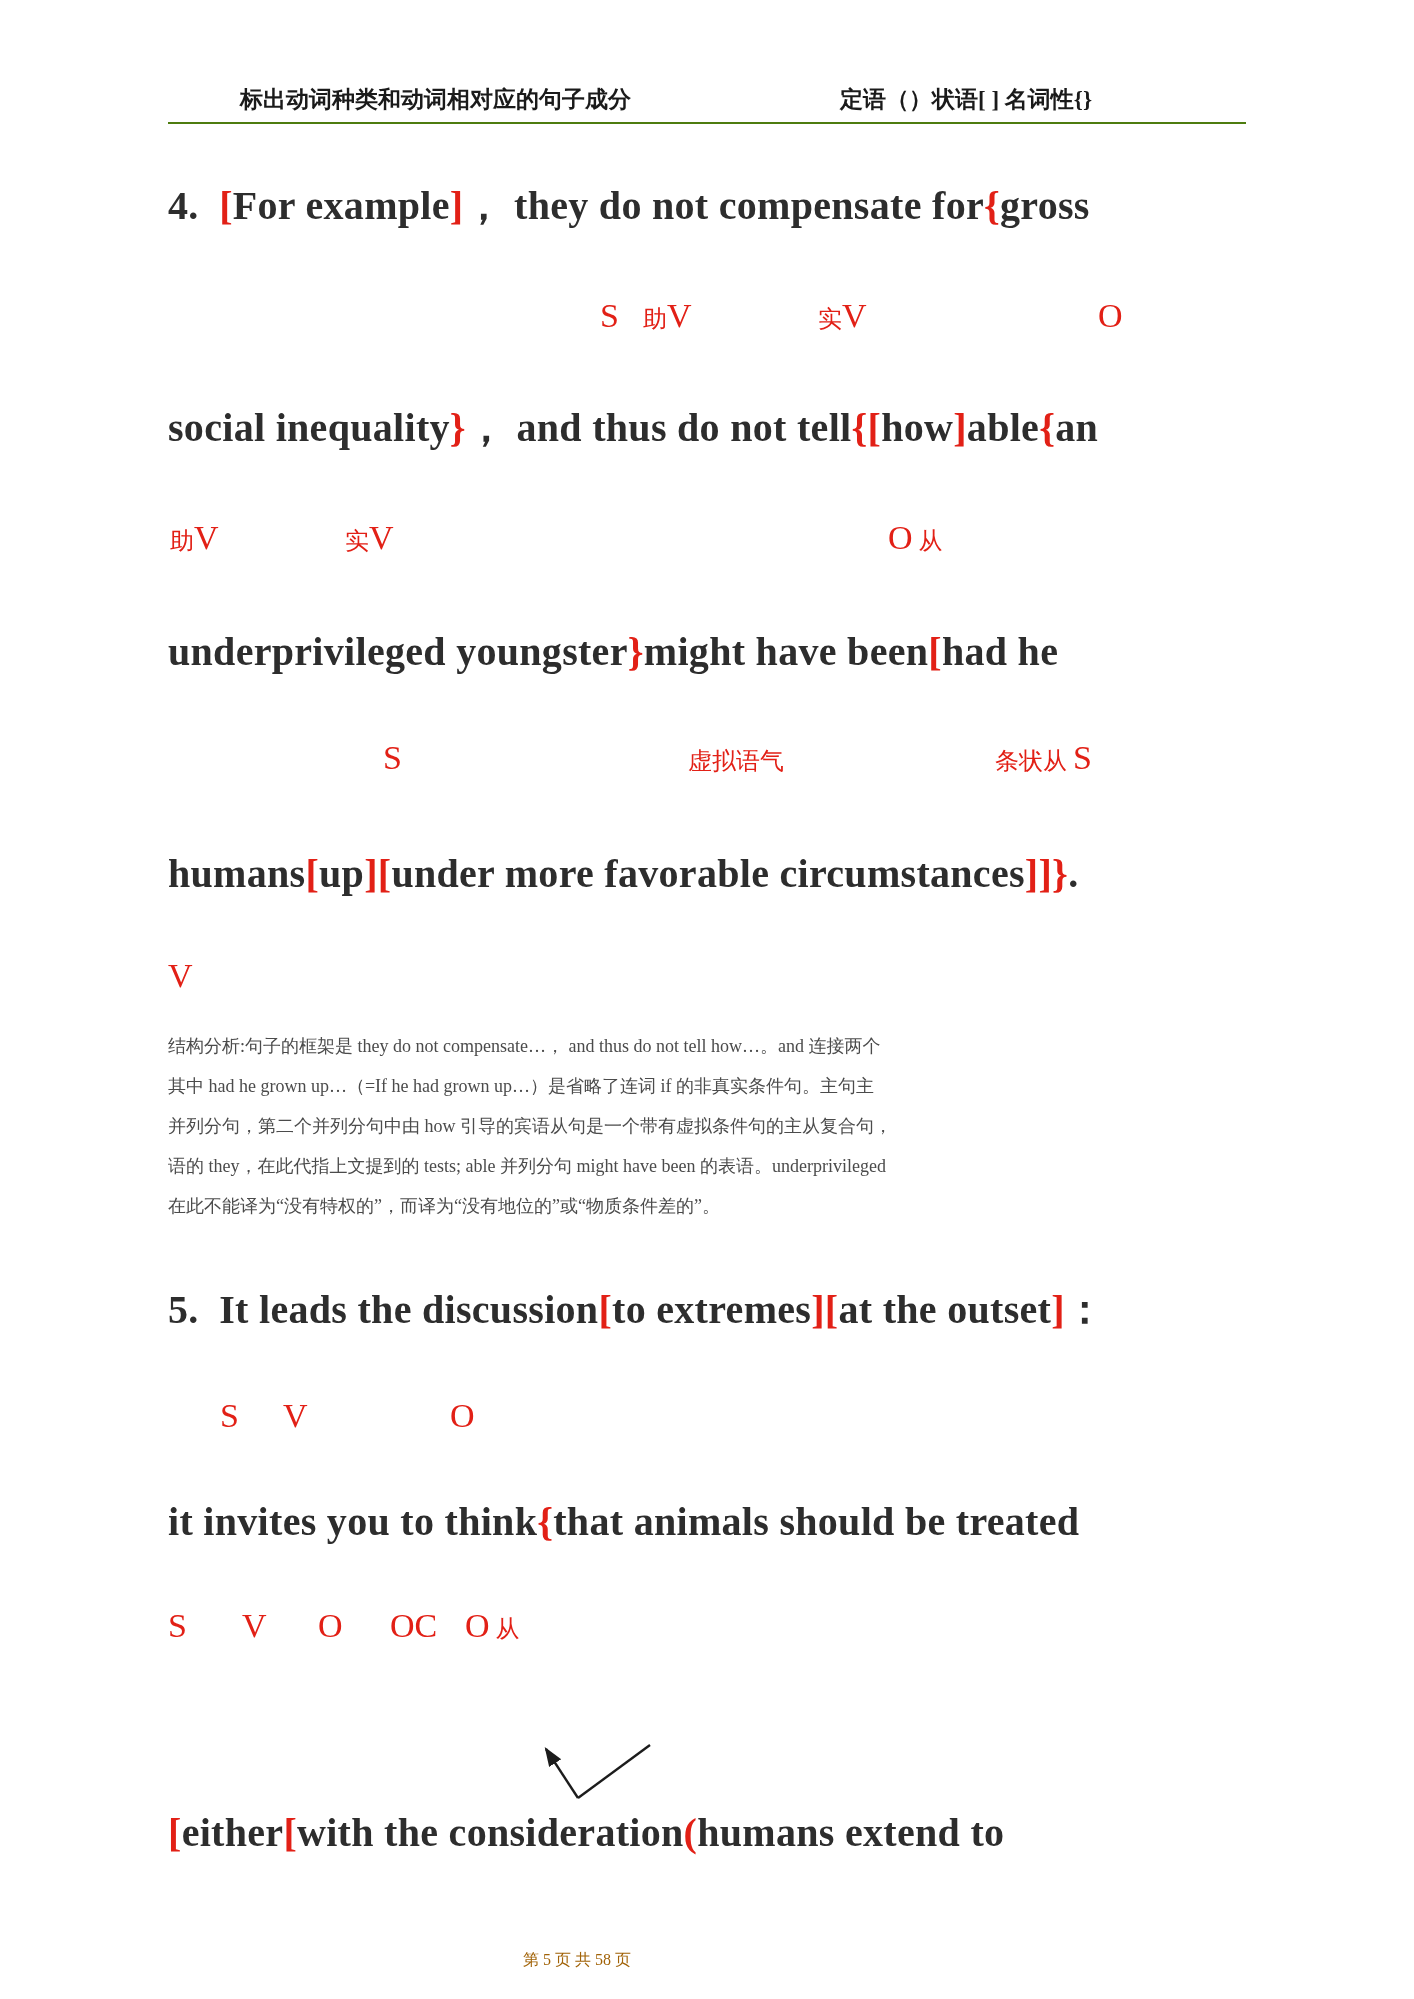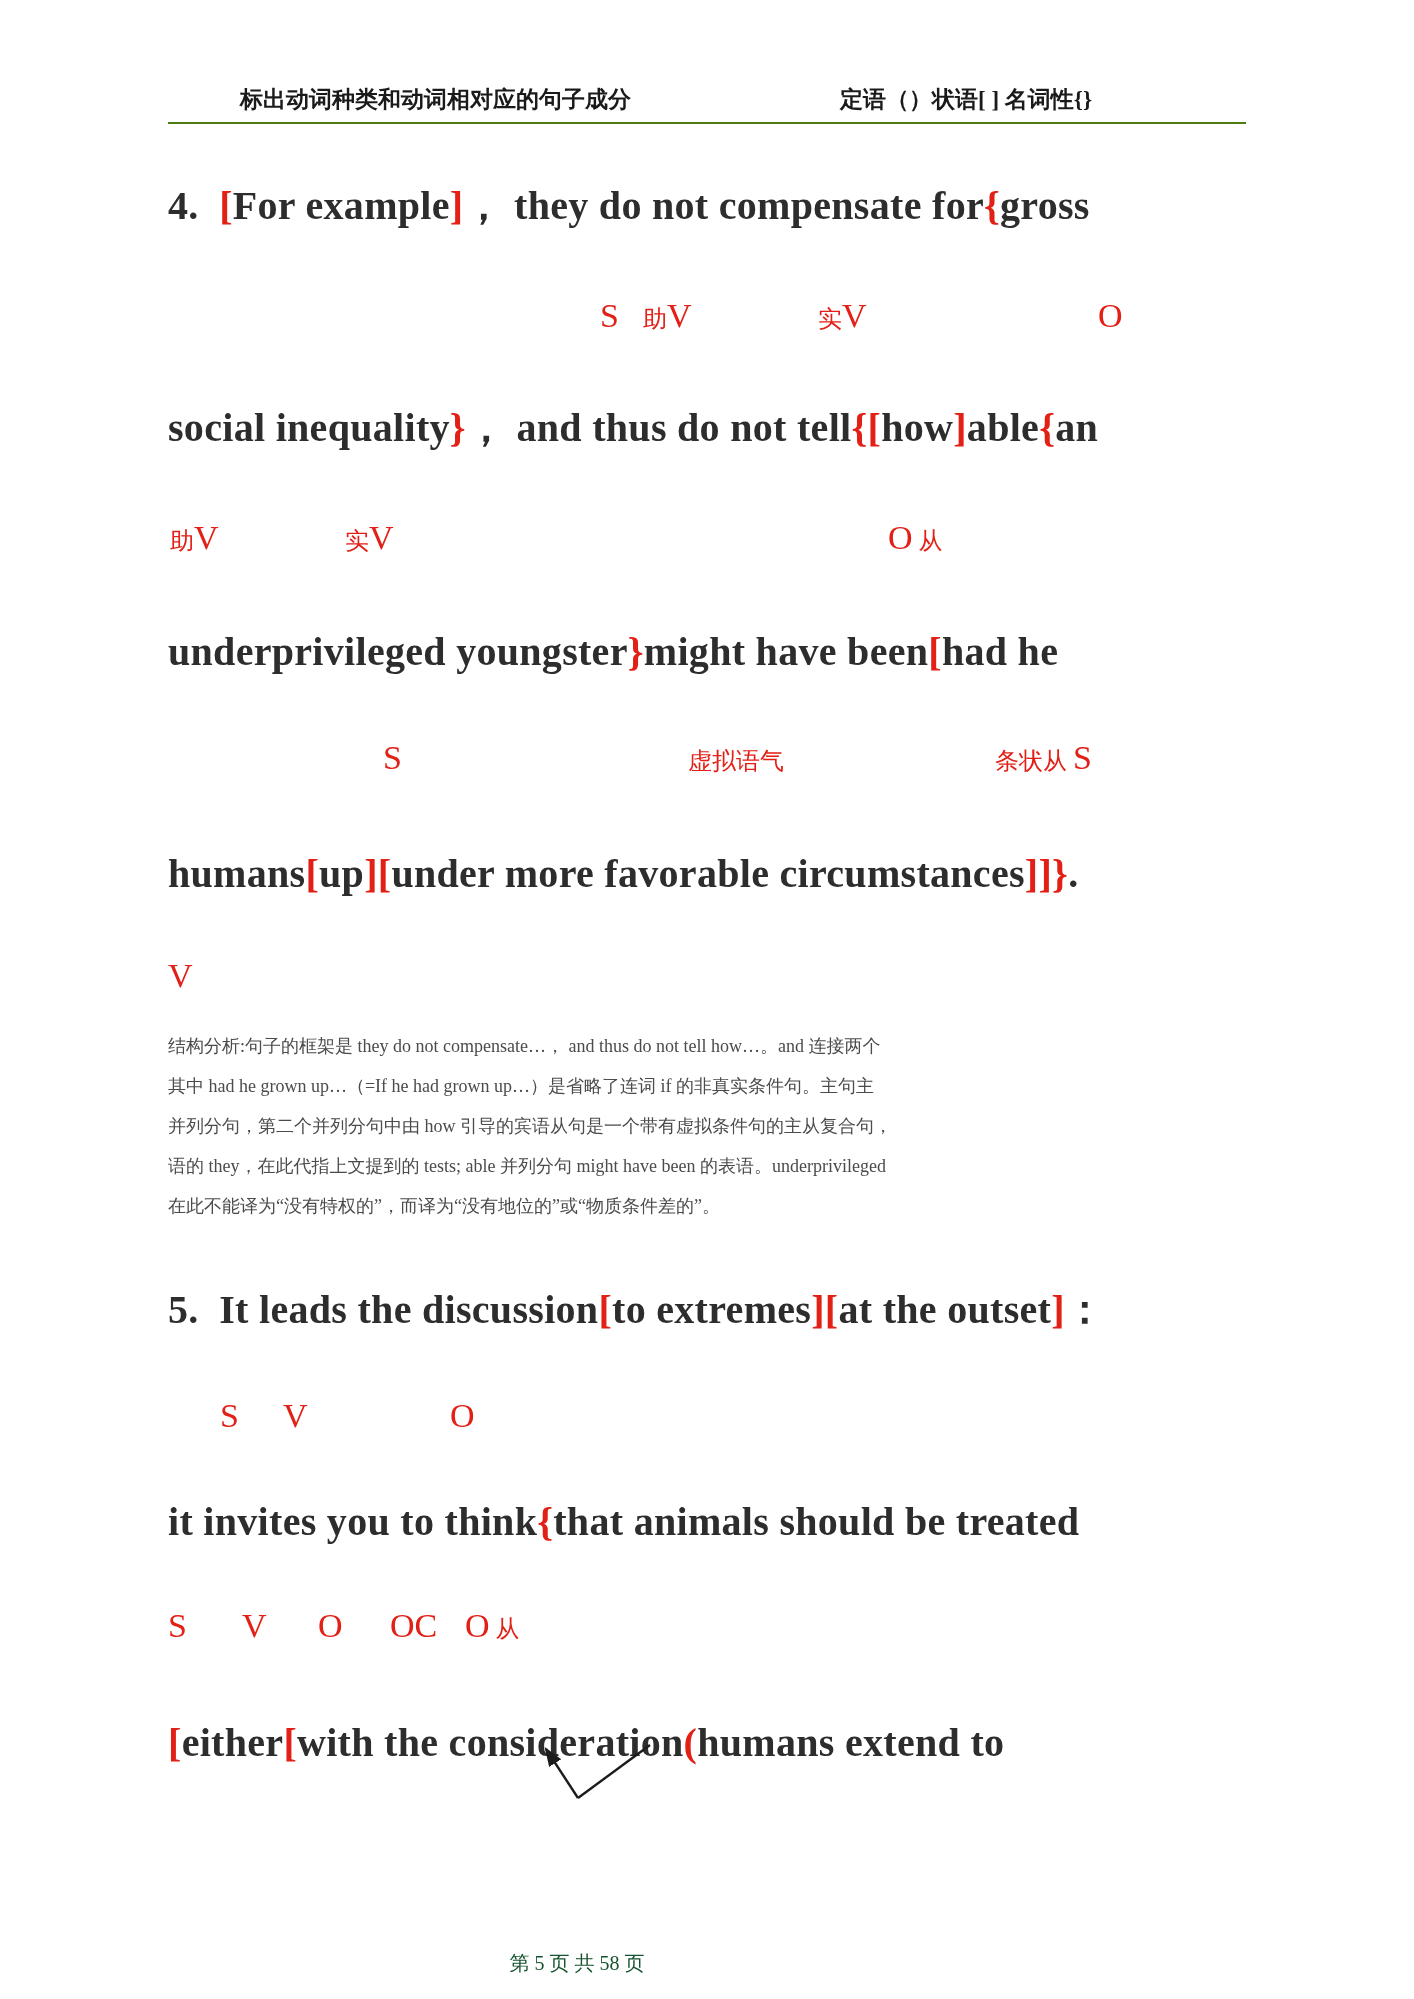--- a/index.html
+++ b/index.html
@@ -23,21 +23,21 @@
     position:absolute;font-size:34px;line-height:1.15;color:var(--red,#e22016);
     white-space:pre;font-weight:400;
   }
   .label-item .cn{font-size:24px;}
   
   .paragraph{position:absolute;left:168px;width:1084px;color:var(--para,#4b4b4b);
              font-size:18px;}
   .paragraph .pline{height:40px;line-height:40px;white-space:pre;}
   
   .footer{position:absolute;left:0;top:1950px;width:1154px;text-align:center;
-          font-size:20px;color:#14532d;}
+          font-size:16px;color:#a16207;}
   
   .arrow-svg{position:absolute;left:498px;top:1738px;}
 </style>
 </head>
 <body>
 
 <div class="page">
 
   <header class="hdr">
     <span class="hdr-left">标出动词种类和动词相对应的句子成分</span>
@@ -70,21 +70,21 @@
       <div class="sentence-line" style="top: 1286px; left: 168px;"><span>5.&nbsp;&nbsp;</span><span>It leads the discussion</span><span class="red">[</span><span>to extremes</span><span class="red">][</span><span>at the outset</span><span class="red">]</span><span>：</span></div>
       <div class="label-item" style="top: 1396px; left: 220px;"><span>S</span></div>
       <div class="label-item" style="top: 1396px; left: 283px;"><span>V</span></div>
       <div class="label-item" style="top: 1396px; left: 450px;"><span>O</span></div>
       <div class="sentence-line" style="top: 1498px; left: 168px;"><span>it invites you to think</span><span class="red">{</span><span>that animals should be treated</span></div>
       <div class="label-item" style="top: 1606px; left: 168px;"><span>S</span></div>
       <div class="label-item" style="top: 1606px; left: 242px;"><span>V</span></div>
       <div class="label-item" style="top: 1606px; left: 318px;"><span>O</span></div>
       <div class="label-item" style="top: 1606px; left: 390px;"><span>OC</span></div>
       <div class="label-item" style="top: 1606px; left: 465px;"><span>O</span><span class="cn">&nbsp;从</span></div>
-      <div class="sentence-line" style="top: 1719px; left: 168px; text-align: center;"><span class="red">[</span><span>either</span><span class="red">[</span><span>with the consideration</span><span class="red">(</span><span>humans extend to</span></div>
+      <div class="sentence-line" style="top: 1809px; left: 168px; text-align: center;"><span class="red">[</span><span>either</span><span class="red">[</span><span>with the consideration</span><span class="red">(</span><span>humans extend to</span></div>
     </main>
 
   <svg class="arrow-svg" width="170" height="72" viewBox="0 0 170 72">
     <defs>
       <marker id="ah" markerWidth="10" markerHeight="8" refX="7" refY="3" orient="auto" markerUnits="strokeWidth">
         <path d="M0,0 L8,3 L0,6 z" fill="#1c1c1c"></path>
       </marker>
     </defs>
     <line x1="80" y1="60" x2="48" y2="11" stroke="#1c1c1c" stroke-width="2.4" marker-end="url(#ah)"></line>
     <line x1="80" y1="60" x2="152" y2="7" stroke="#1c1c1c" stroke-width="2.4"></line>

